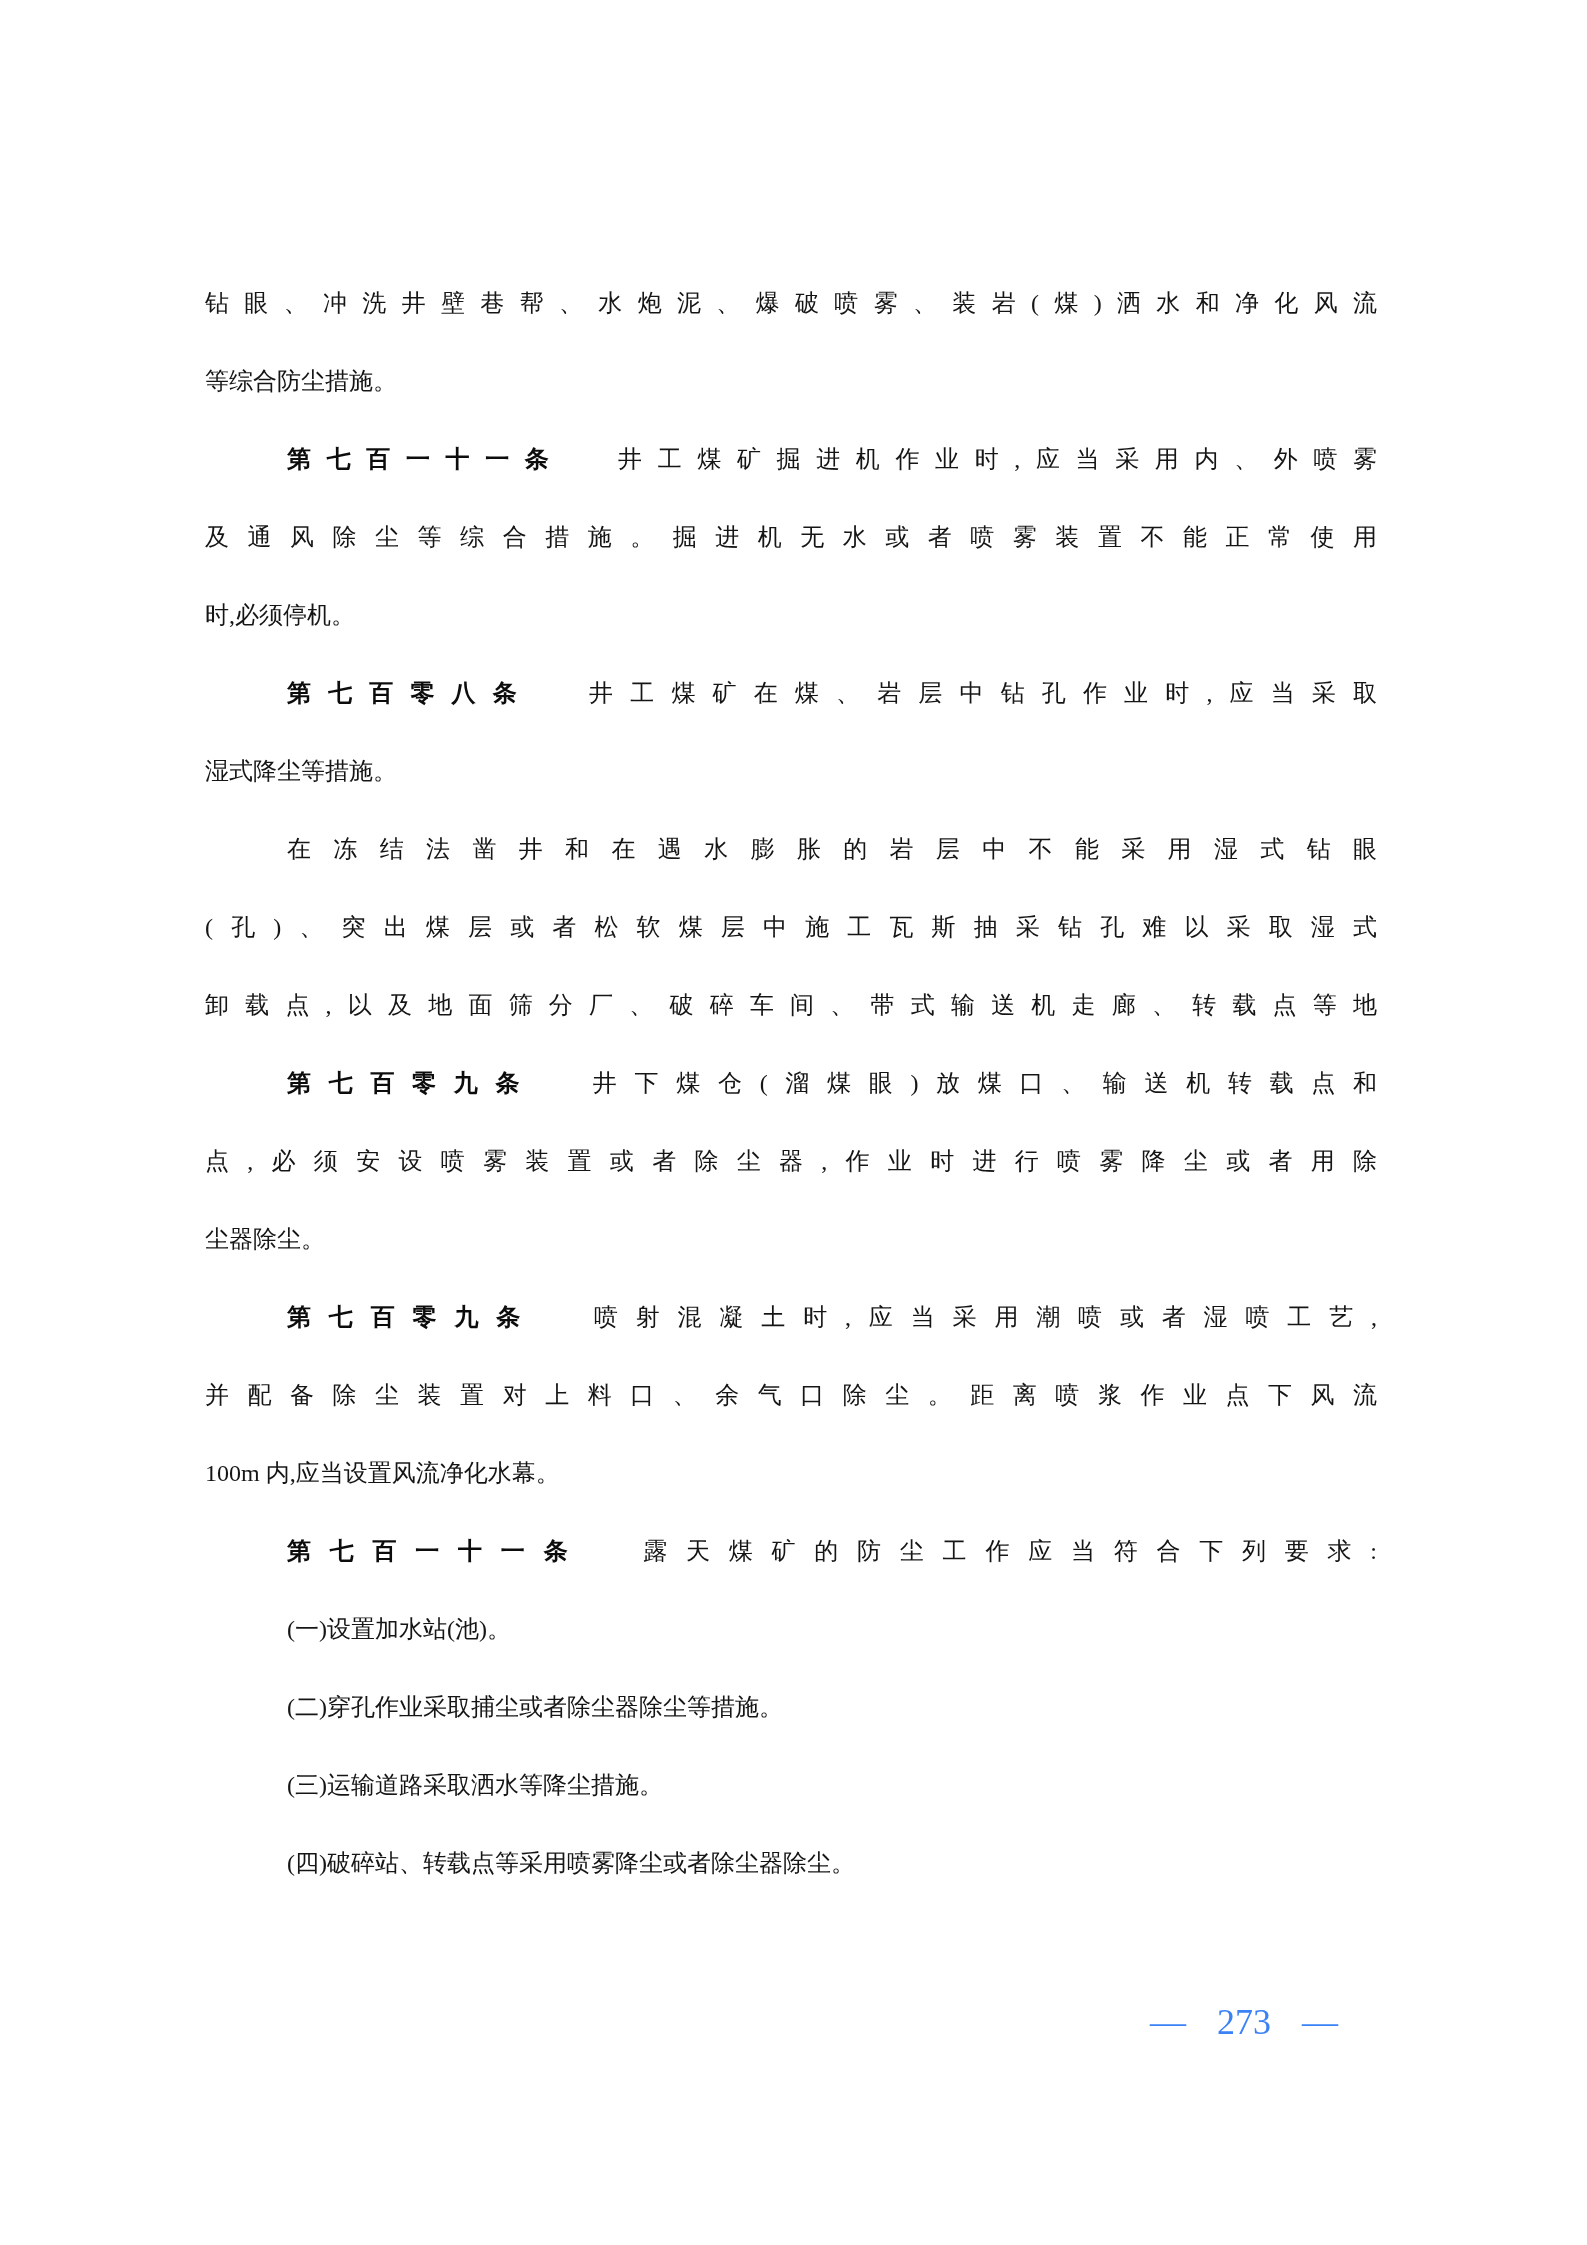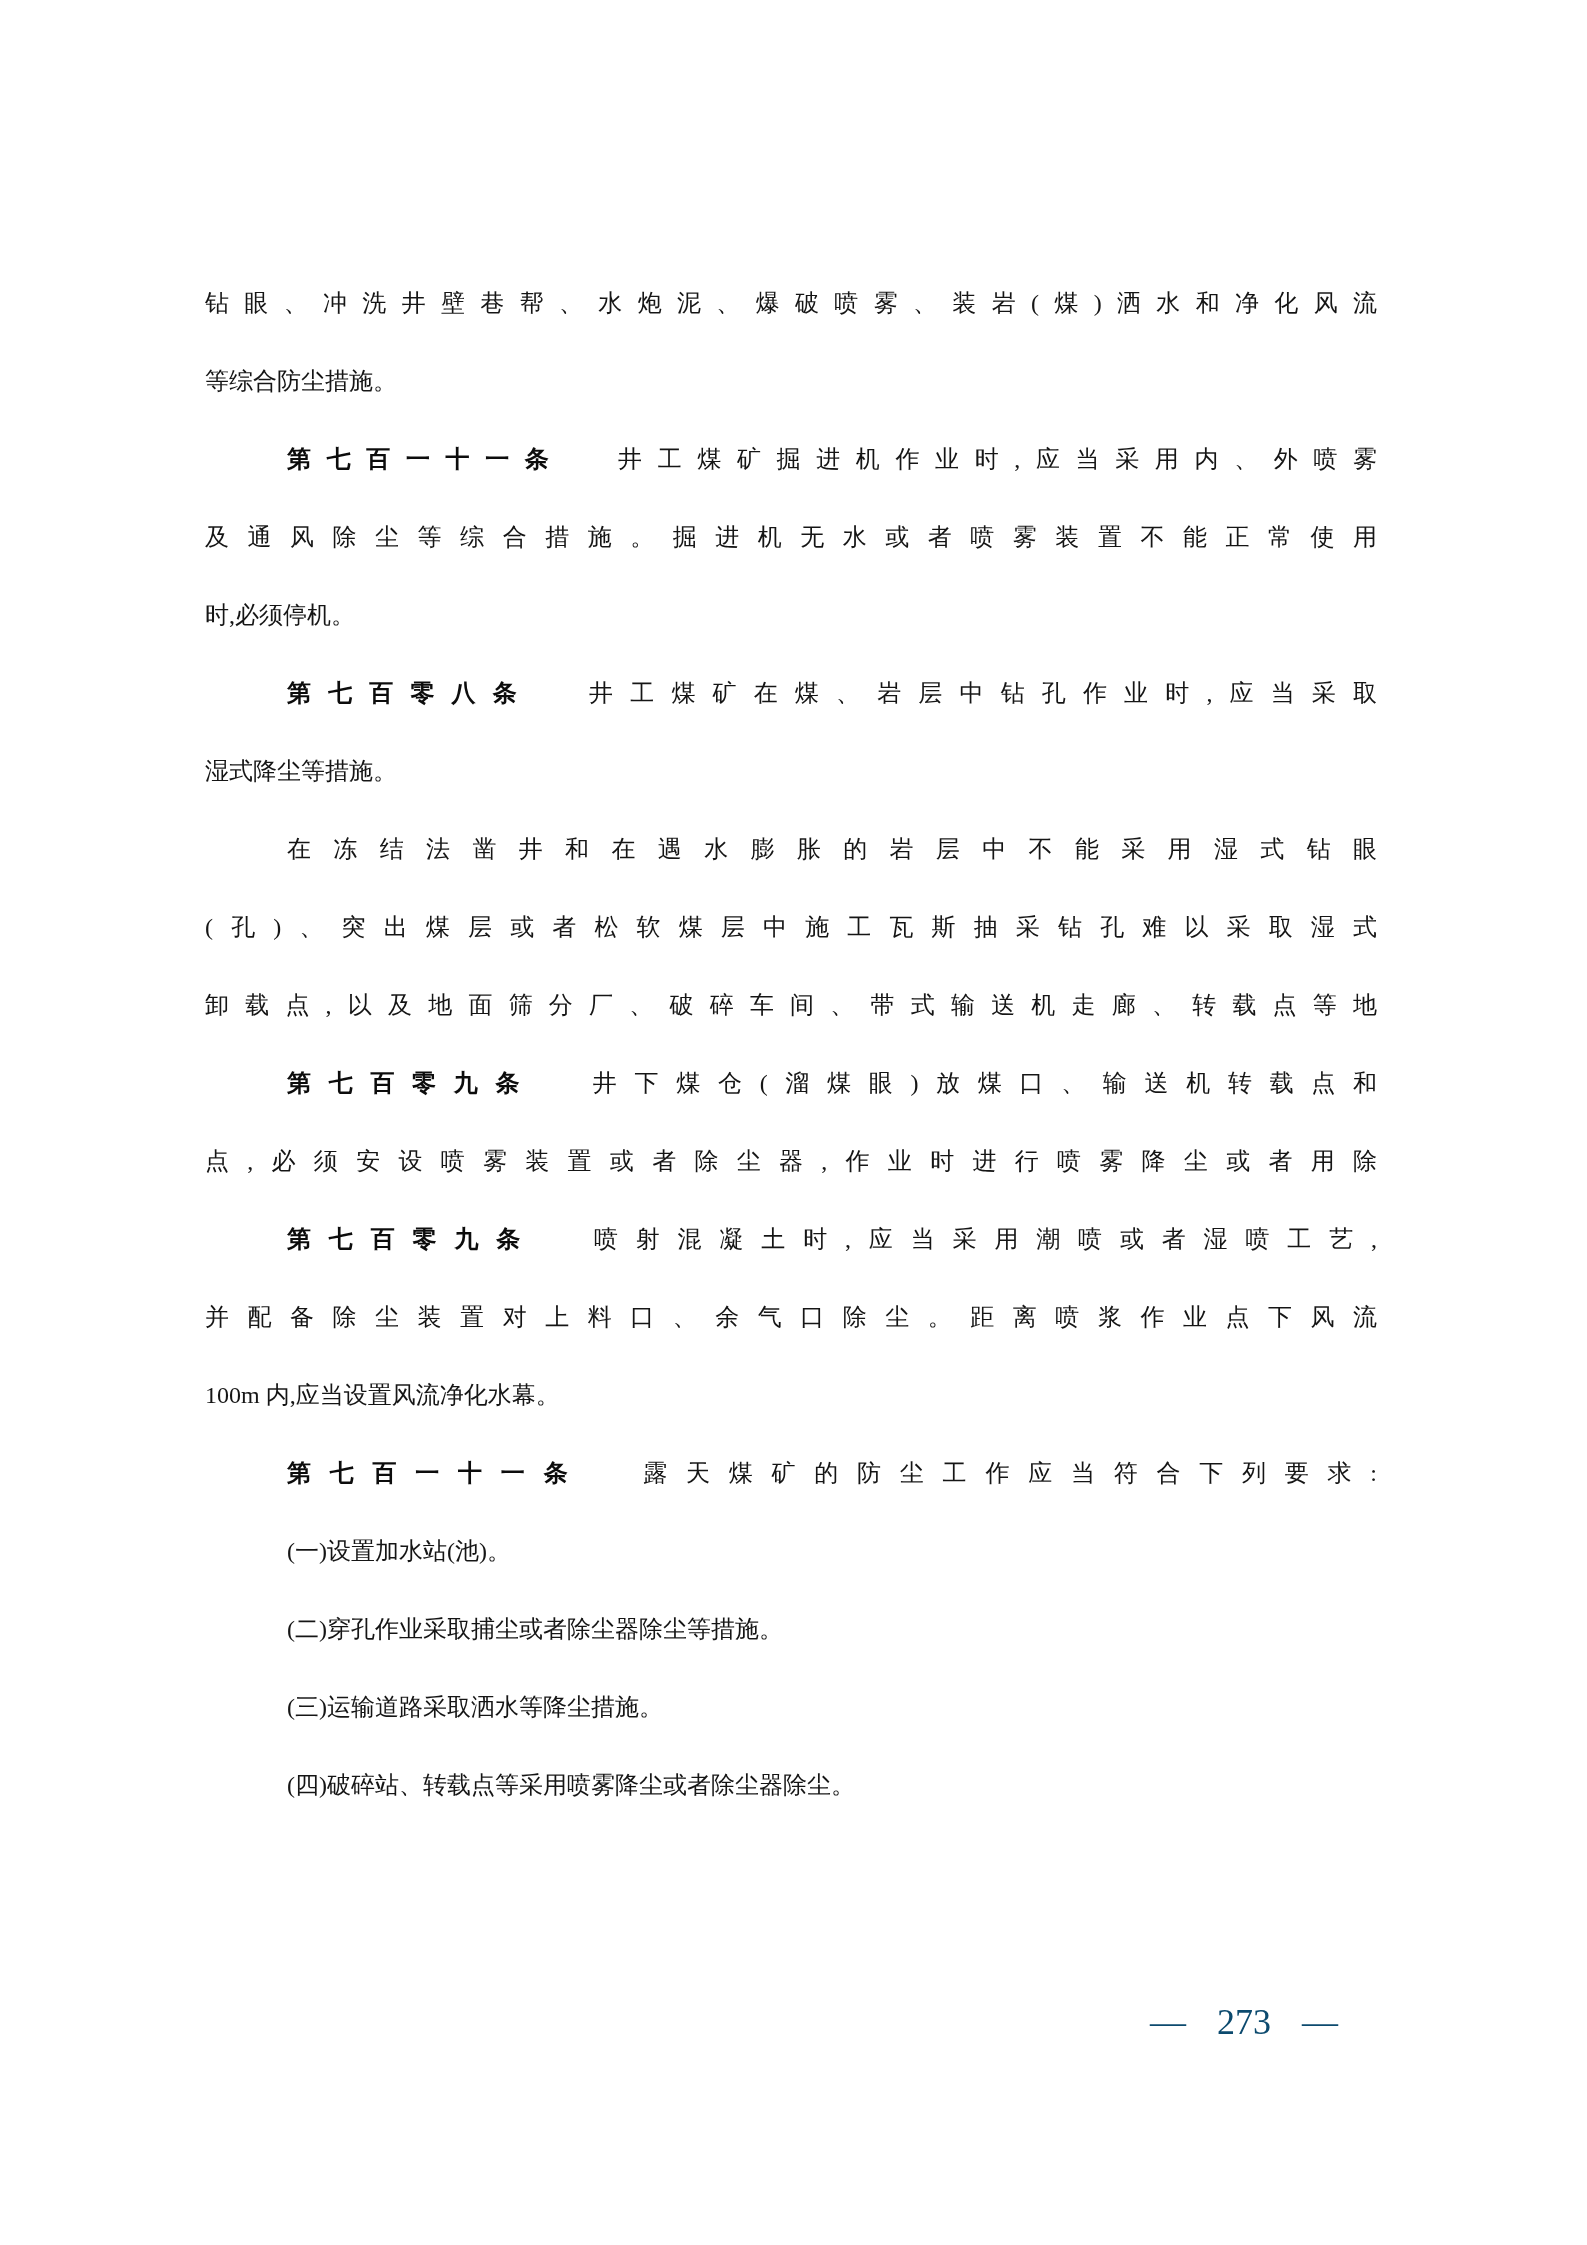--- a/index.html
+++ b/index.html
@@ -50,21 +50,21 @@
     width: 38px;
     height: 1px;
   }
   .footer {
     position: absolute;
     top: 1996px;
     right: 249px;
     height: 52px;
     line-height: 52px;
     font-size: 36px;
-    color: #0c4a6e;
+    color: #3b82f6;
     word-spacing: 22px;
     font-family: "Liberation Serif", serif;
   }
 </style>
 </head>
 <body>
 
 <div class="page">
 
   <div class="body-text" id="lines-root">
@@ -73,20 +73,21 @@
       <div class="line indent fill"><span class="art">第七百一十一条</span><span class="gap"></span><span>井工煤矿掘进机作业时,应当采用内、外喷雾</span></div>
       <div class="line fill"><span>及通风除尘等综合措施。掘进机无水或者喷雾装置不能正常使用</span></div>
       <div class="line"><span>时,必须停机。</span></div>
       <div class="line indent fill"><span class="art">第七百零八条</span><span class="gap"></span><span>井工煤矿在煤、岩层中钻孔作业时,应当采取</span></div>
       <div class="line"><span>湿式降尘等措施。</span></div>
       <div class="line indent fill"><span>在冻结法凿井和在遇水膨胀的岩层中不能采用湿式钻眼</span></div>
       <div class="line fill"><span>(孔)、突出煤层或者松软煤层中施工瓦斯抽采钻孔难以采取湿式</span></div>
       <div class="line fill"><span>卸载点,以及地面筛分厂、破碎车间、带式输送机走廊、转载点等地</span></div>
       <div class="line indent fill"><span class="art">第七百零九条</span><span class="gap"></span><span>井下煤仓(溜煤眼)放煤口、输送机转载点和</span></div>
       <div class="line fill"><span>点,必须安设喷雾装置或者除尘器,作业时进行喷雾降尘或者用除</span></div>
+      <div class="line"><span>尘器除尘。</span></div>
       <div class="line indent fill"><span class="art">第七百零九条</span><span class="gap"></span><span>喷射混凝土时,应当采用潮喷或者湿喷工艺,</span></div>
       <div class="line fill"><span>并配备除尘装置对上料口、余气口除尘。距离喷浆作业点下风流</span></div>
       <div class="line"><span>100m 内,应当设置风流净化水幕。</span></div>
       <div class="line indent fill"><span class="art">第七百一十一条</span><span class="gap"></span><span>露天煤矿的防尘工作应当符合下列要求:</span></div>
       <div class="line indent"><span>(一)设置加水站(池)。</span></div>
       <div class="line indent"><span>(二)穿孔作业采取捕尘或者除尘器除尘等措施。</span></div>
       <div class="line indent"><span>(三)运输道路采取洒水等降尘措施。</span></div>
       <div class="line indent"><span>(四)破碎站、转载点等采用喷雾降尘或者除尘器除尘。</span></div>
     </div>
 

